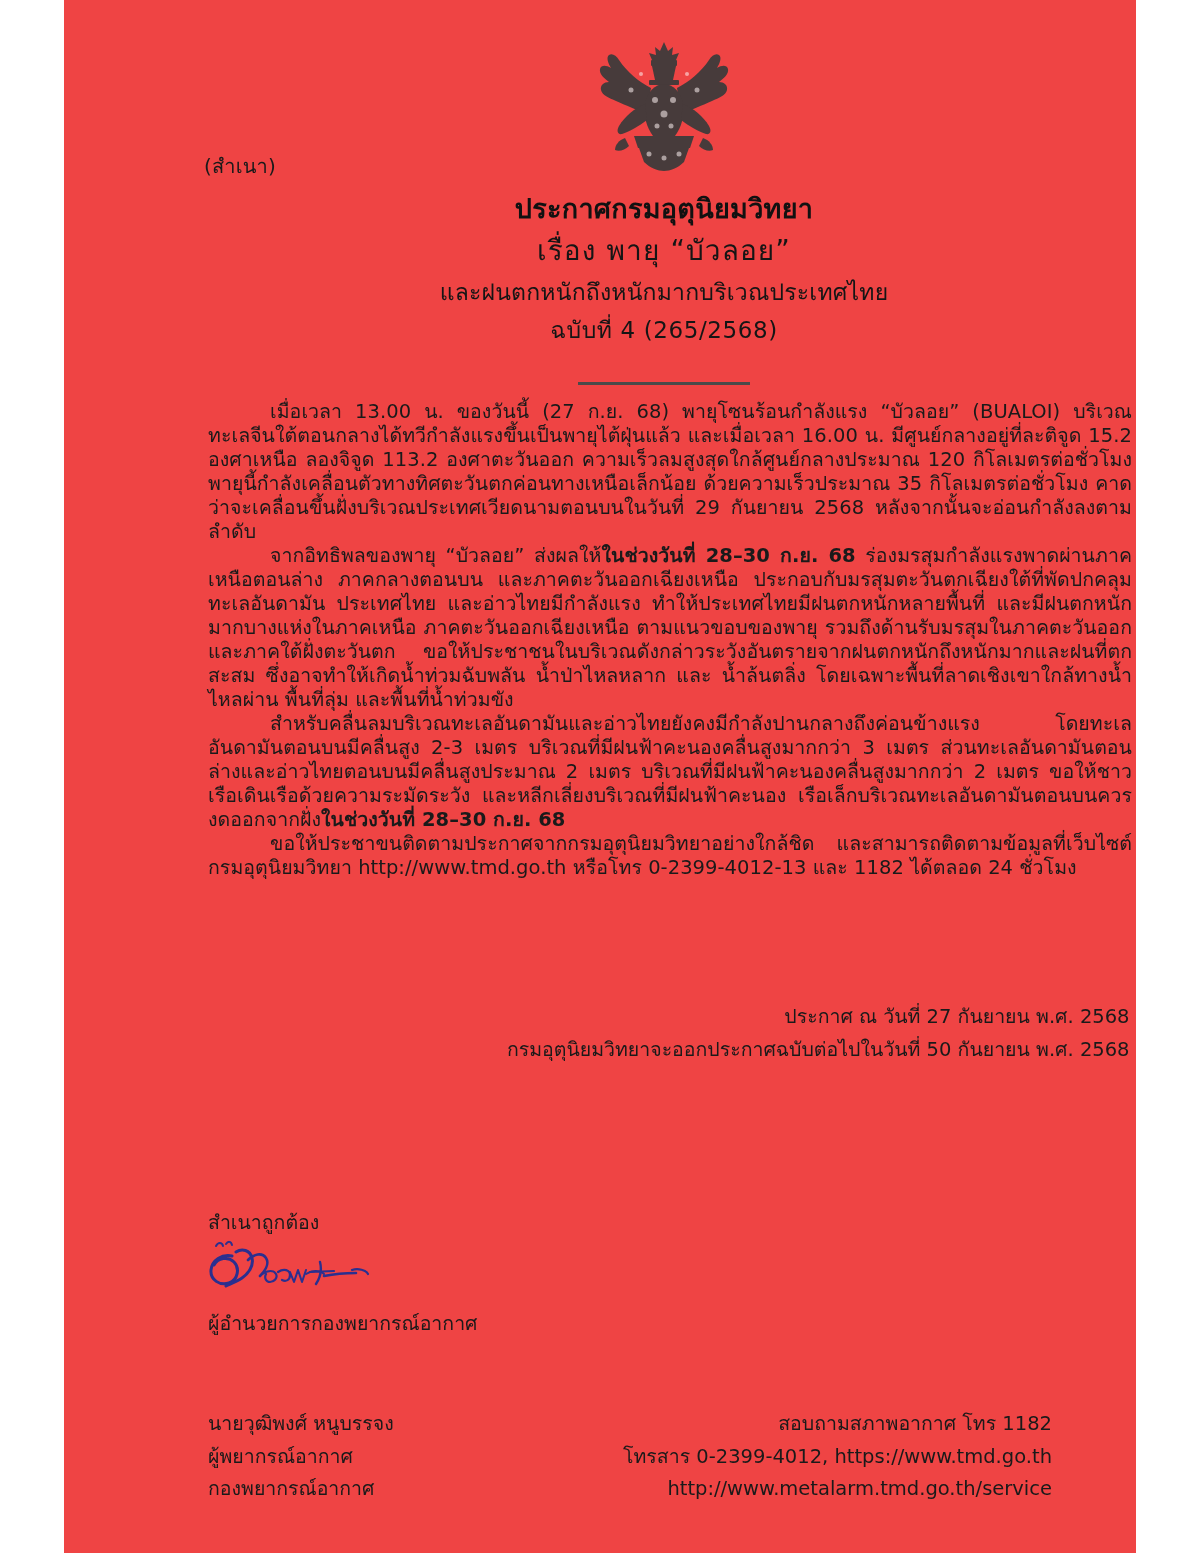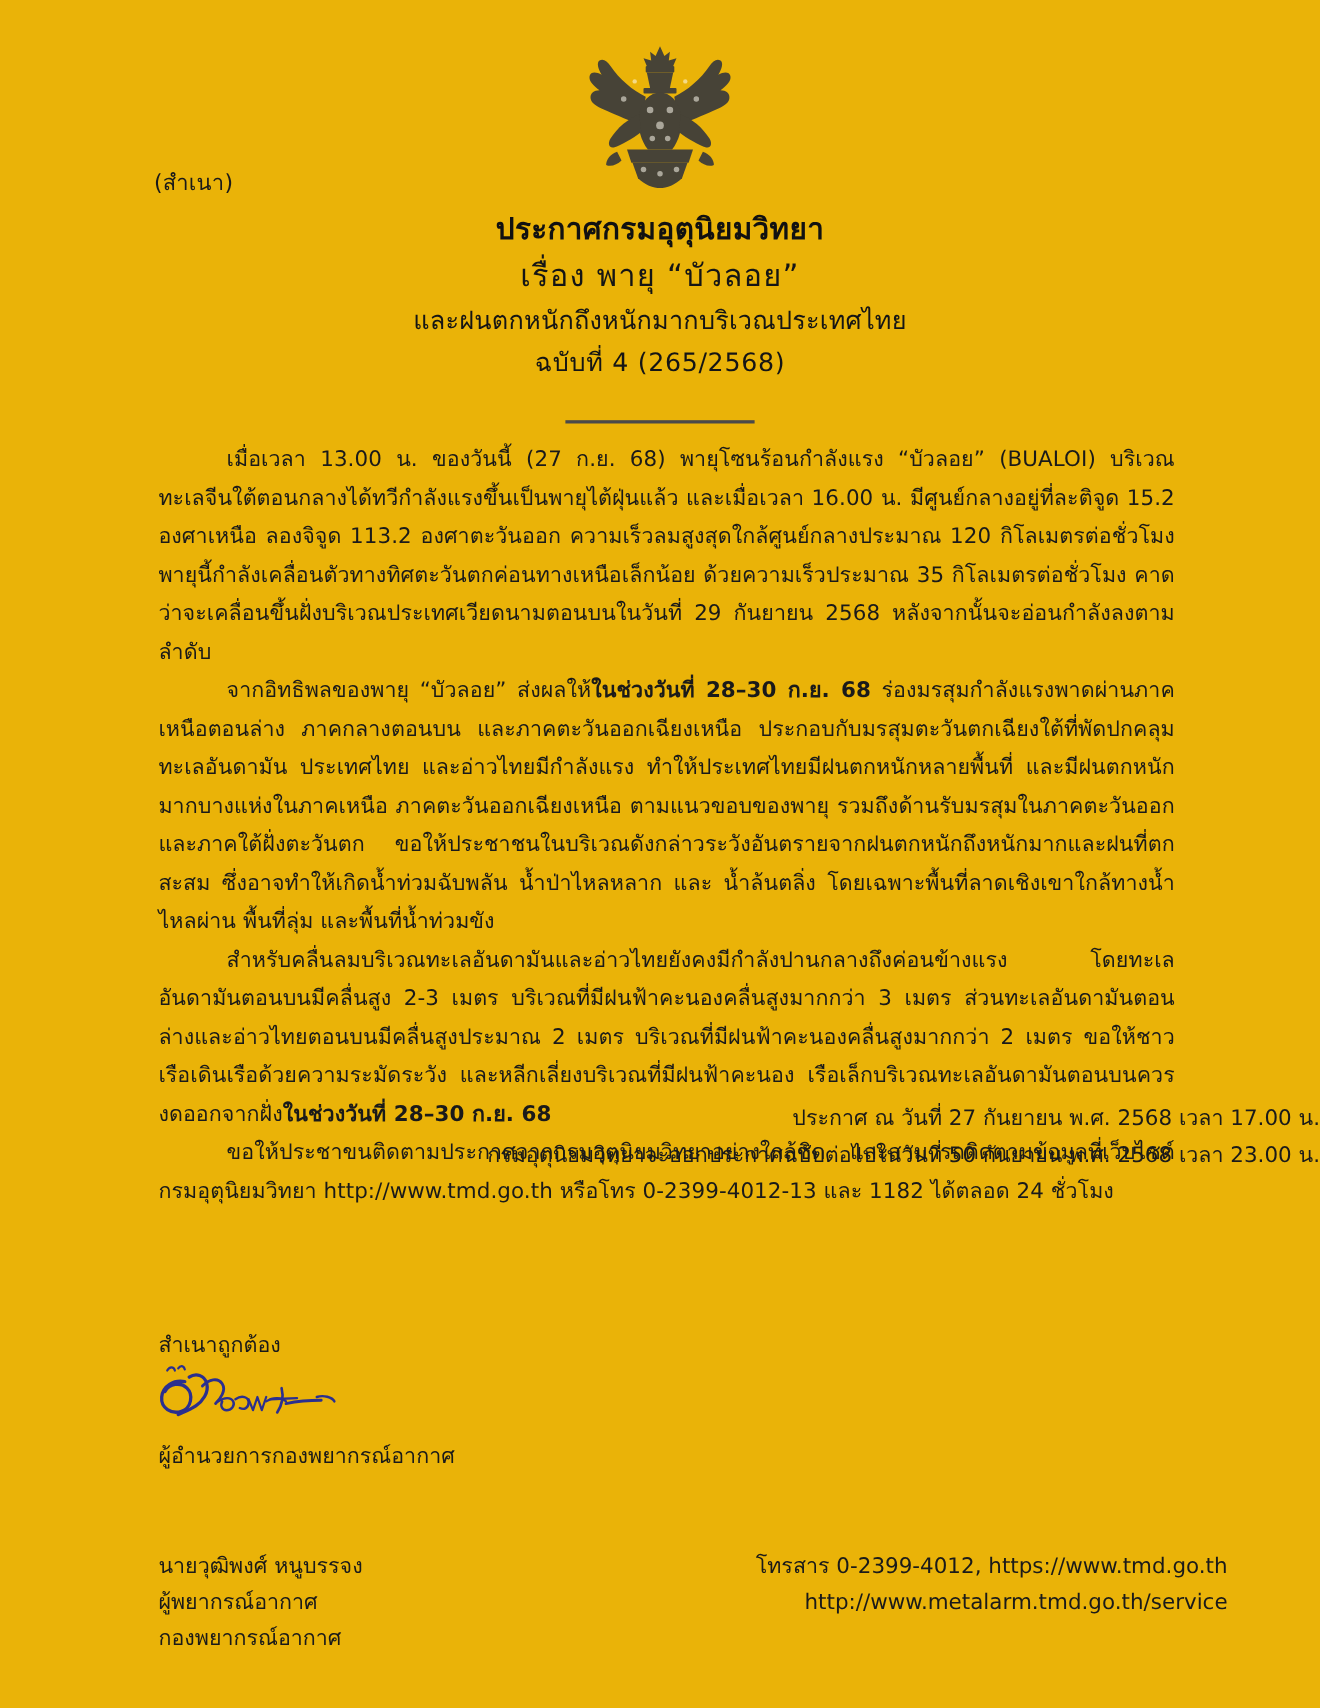--- a/index.html
+++ b/index.html
@@ -7,24 +7,24 @@
     margin: 0;
     padding: 0;
     background: #ffffff;
   }
   body {
     font-family: "DejaVu Sans", "Liberation Sans", sans-serif;
     color: #1a1a1a;
   }
   .page {
     position: relative;
-    width: 1200px;
+    width: 1072px;
     height: 1553px;
     margin: 0 auto;
-    background: #eab308;
+    background: #ef4444;
     overflow: hidden;
   }
 
   
   .emblem-wrap {
     position: absolute;
     top: 38px;
     left: 0;
     width: 1200px;
     display: flex;
@@ -102,21 +102,21 @@
 
   
   .body-area {
     position: absolute;
     left: 144px;
     top: 400px;
     width: 924px;
   }
   .para {
     font-size: 19.5px;
-    line-height: 35px;
+    line-height: 24px;
     text-align: justify;
     text-justify: inter-word;
     color: #1a1a1a;
     margin: 0 0 0 0;
     text-indent: 62px;
     letter-spacing: .05px;
   }
   .para + .para {
     margin-top: 0px;
   }
@@ -304,17 +304,18 @@
     <div class="certify-role">ผู้อำนวยการกองพยากรณ์อากาศ</div>
   </div>
 
   <div class="footer-left">
     <div>นายวุฒิพงศ์  หนูบรรจง</div>
     <div>ผู้พยากรณ์อากาศ</div>
     <div>กองพยากรณ์อากาศ</div>
   </div>
 
   <div class="footer-right">
+    <div>สอบถามสภาพอากาศ โทร  1182</div>
     <div>โทรสาร 0-2399-4012, https://www.tmd.go.th</div>
     <div>http://www.metalarm.tmd.go.th/service</div>
   </div>
 
 </div>
 
 </body></html>

